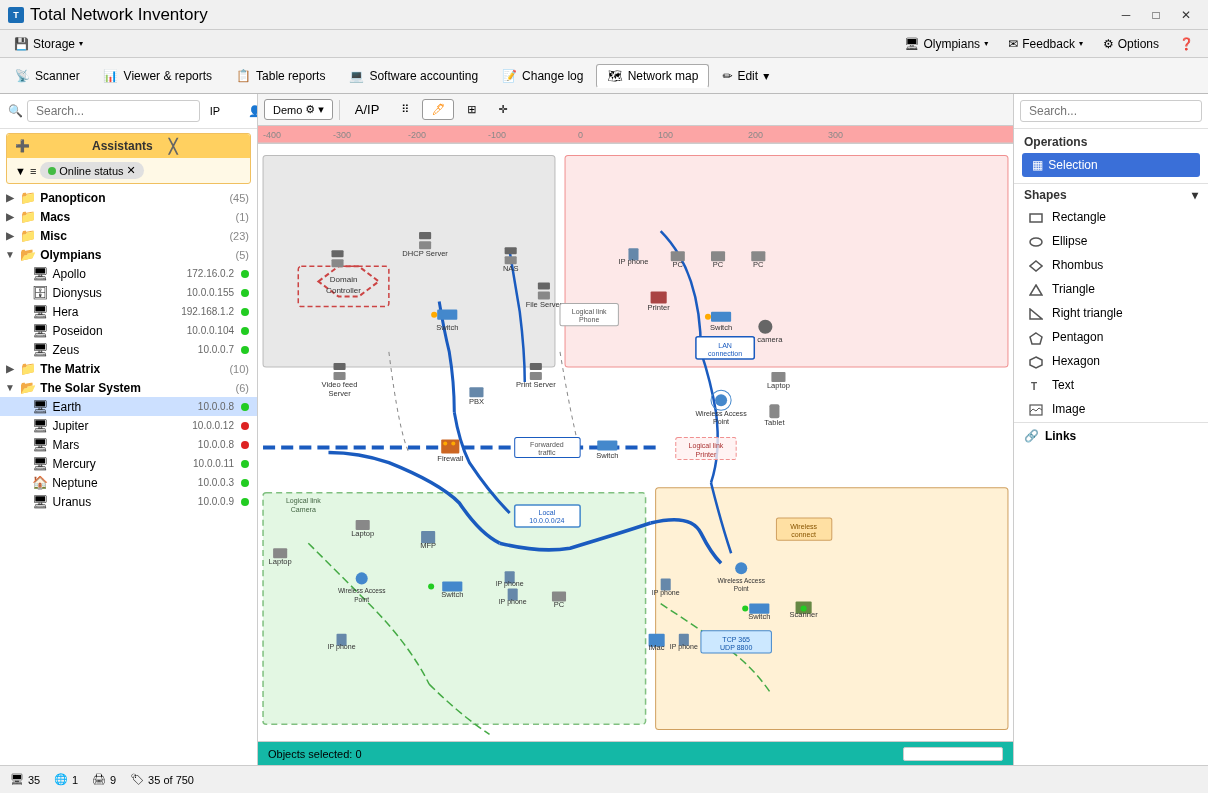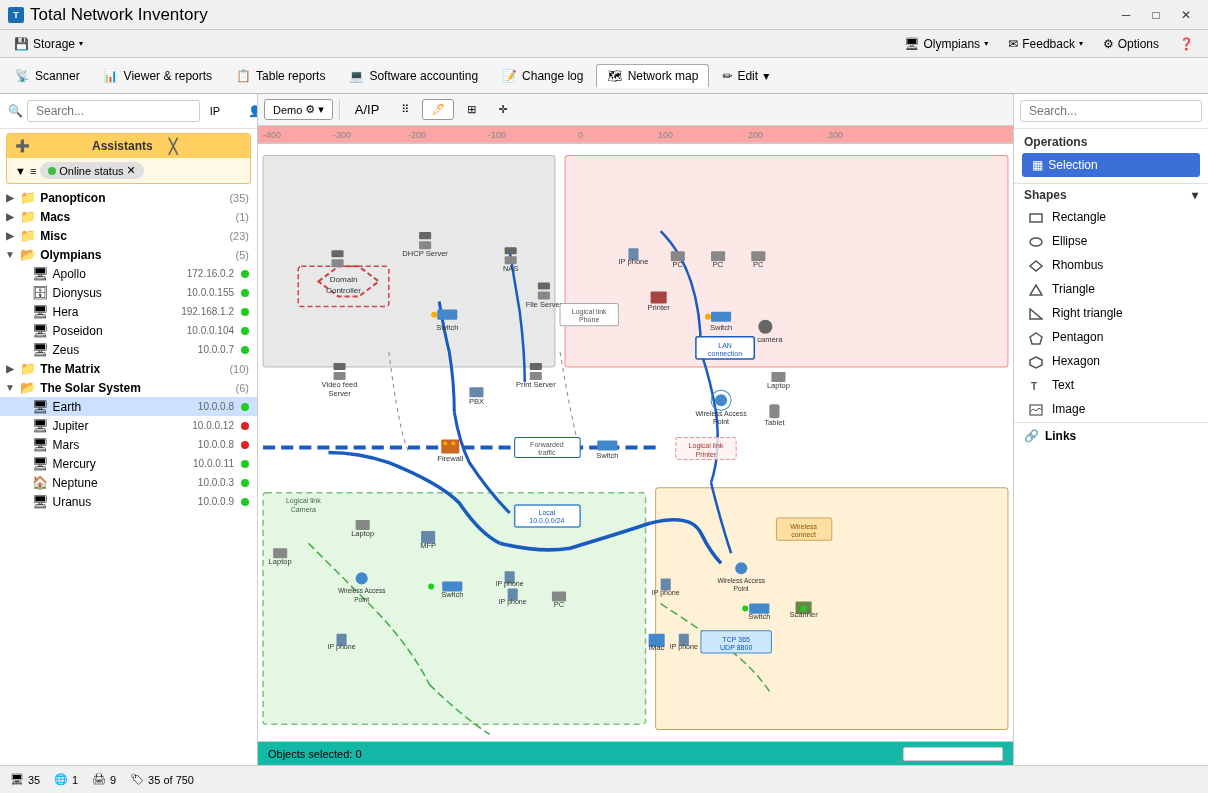--- a/index.html
+++ b/index.html
@@ -373,21 +373,21 @@
         </div>
       </div>
     </div>
 
     <div id="tree">
 
       <div class="tree-item group">
         <span class="expand-btn">▶</span>
         <span class="node-icon">📁</span>
         <span class="node-label">Panopticon</span>
-        <span class="tree-count">(35)</span>
+        <span class="tree-count">(45)</span>
       </div>
 
       <div class="tree-item group">
         <span class="expand-btn">▶</span>
         <span class="node-icon">📁</span>
         <span class="node-label">Macs</span>
         <span class="tree-count">(1)</span>
       </div>
 
       <div class="tree-item group">

